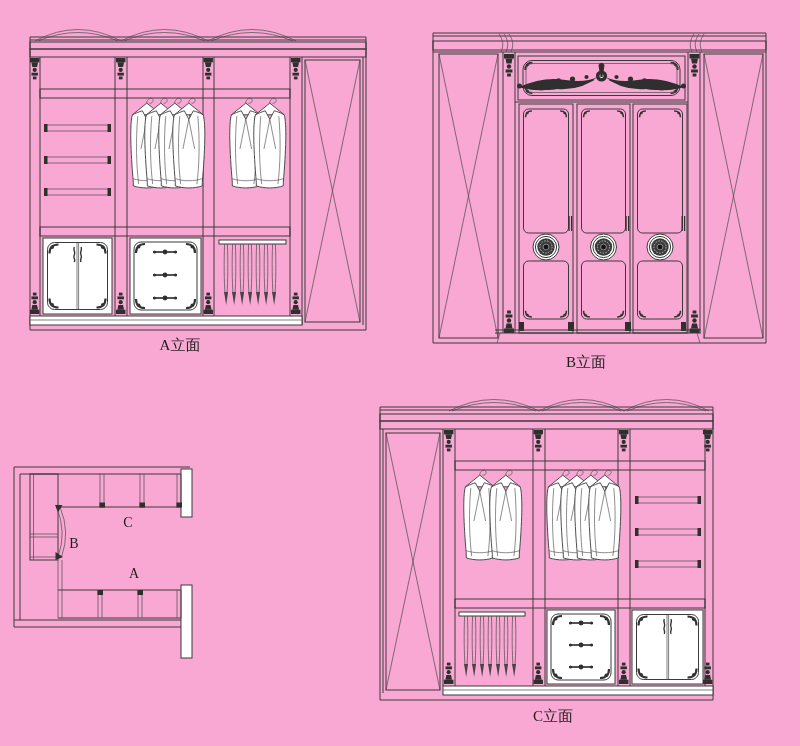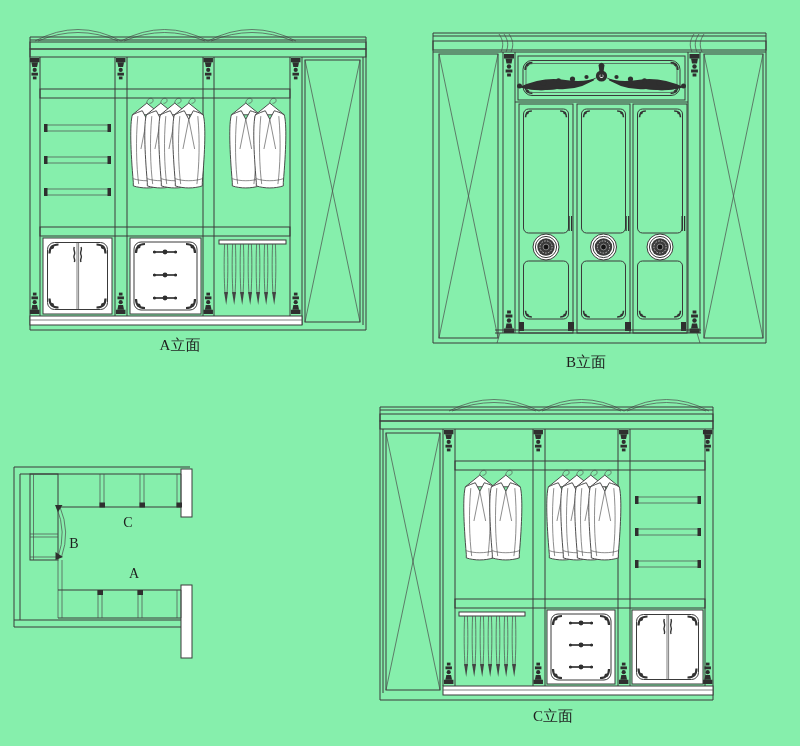--- a/index.html
+++ b/index.html
@@ -1,16 +1,16 @@
 <!DOCTYPE html>
 <html><head>
 <meta charset="utf-8">
 <style>
   html,body{margin:0;padding:0;background:#ffffff;}
-  .canvas{position:relative;width:800px;height:746px;background:#86efac;overflow:hidden;}
+  .canvas{position:relative;width:800px;height:746px;background:#f9a8d4;overflow:hidden;}
   svg{display:block;}
   .ln{fill:none;stroke:#3a3a3a;stroke-width:1;}
   .lnt{fill:none;stroke:#4a4a4a;stroke-width:.7;}
   .lnw{fill:#ffffff;stroke:#3a3a3a;stroke-width:1;}
   .dk{fill:#2f2f2f;stroke:none;}
   .lbl{font-family:"Liberation Serif","DejaVu Serif",serif;font-size:15px;fill:#1e1e1e;text-anchor:middle;}
   .plbl{font-family:"Liberation Serif","DejaVu Serif",serif;font-size:14px;fill:#1e1e1e;text-anchor:middle;}
 </style>
 </head>
 <body>

